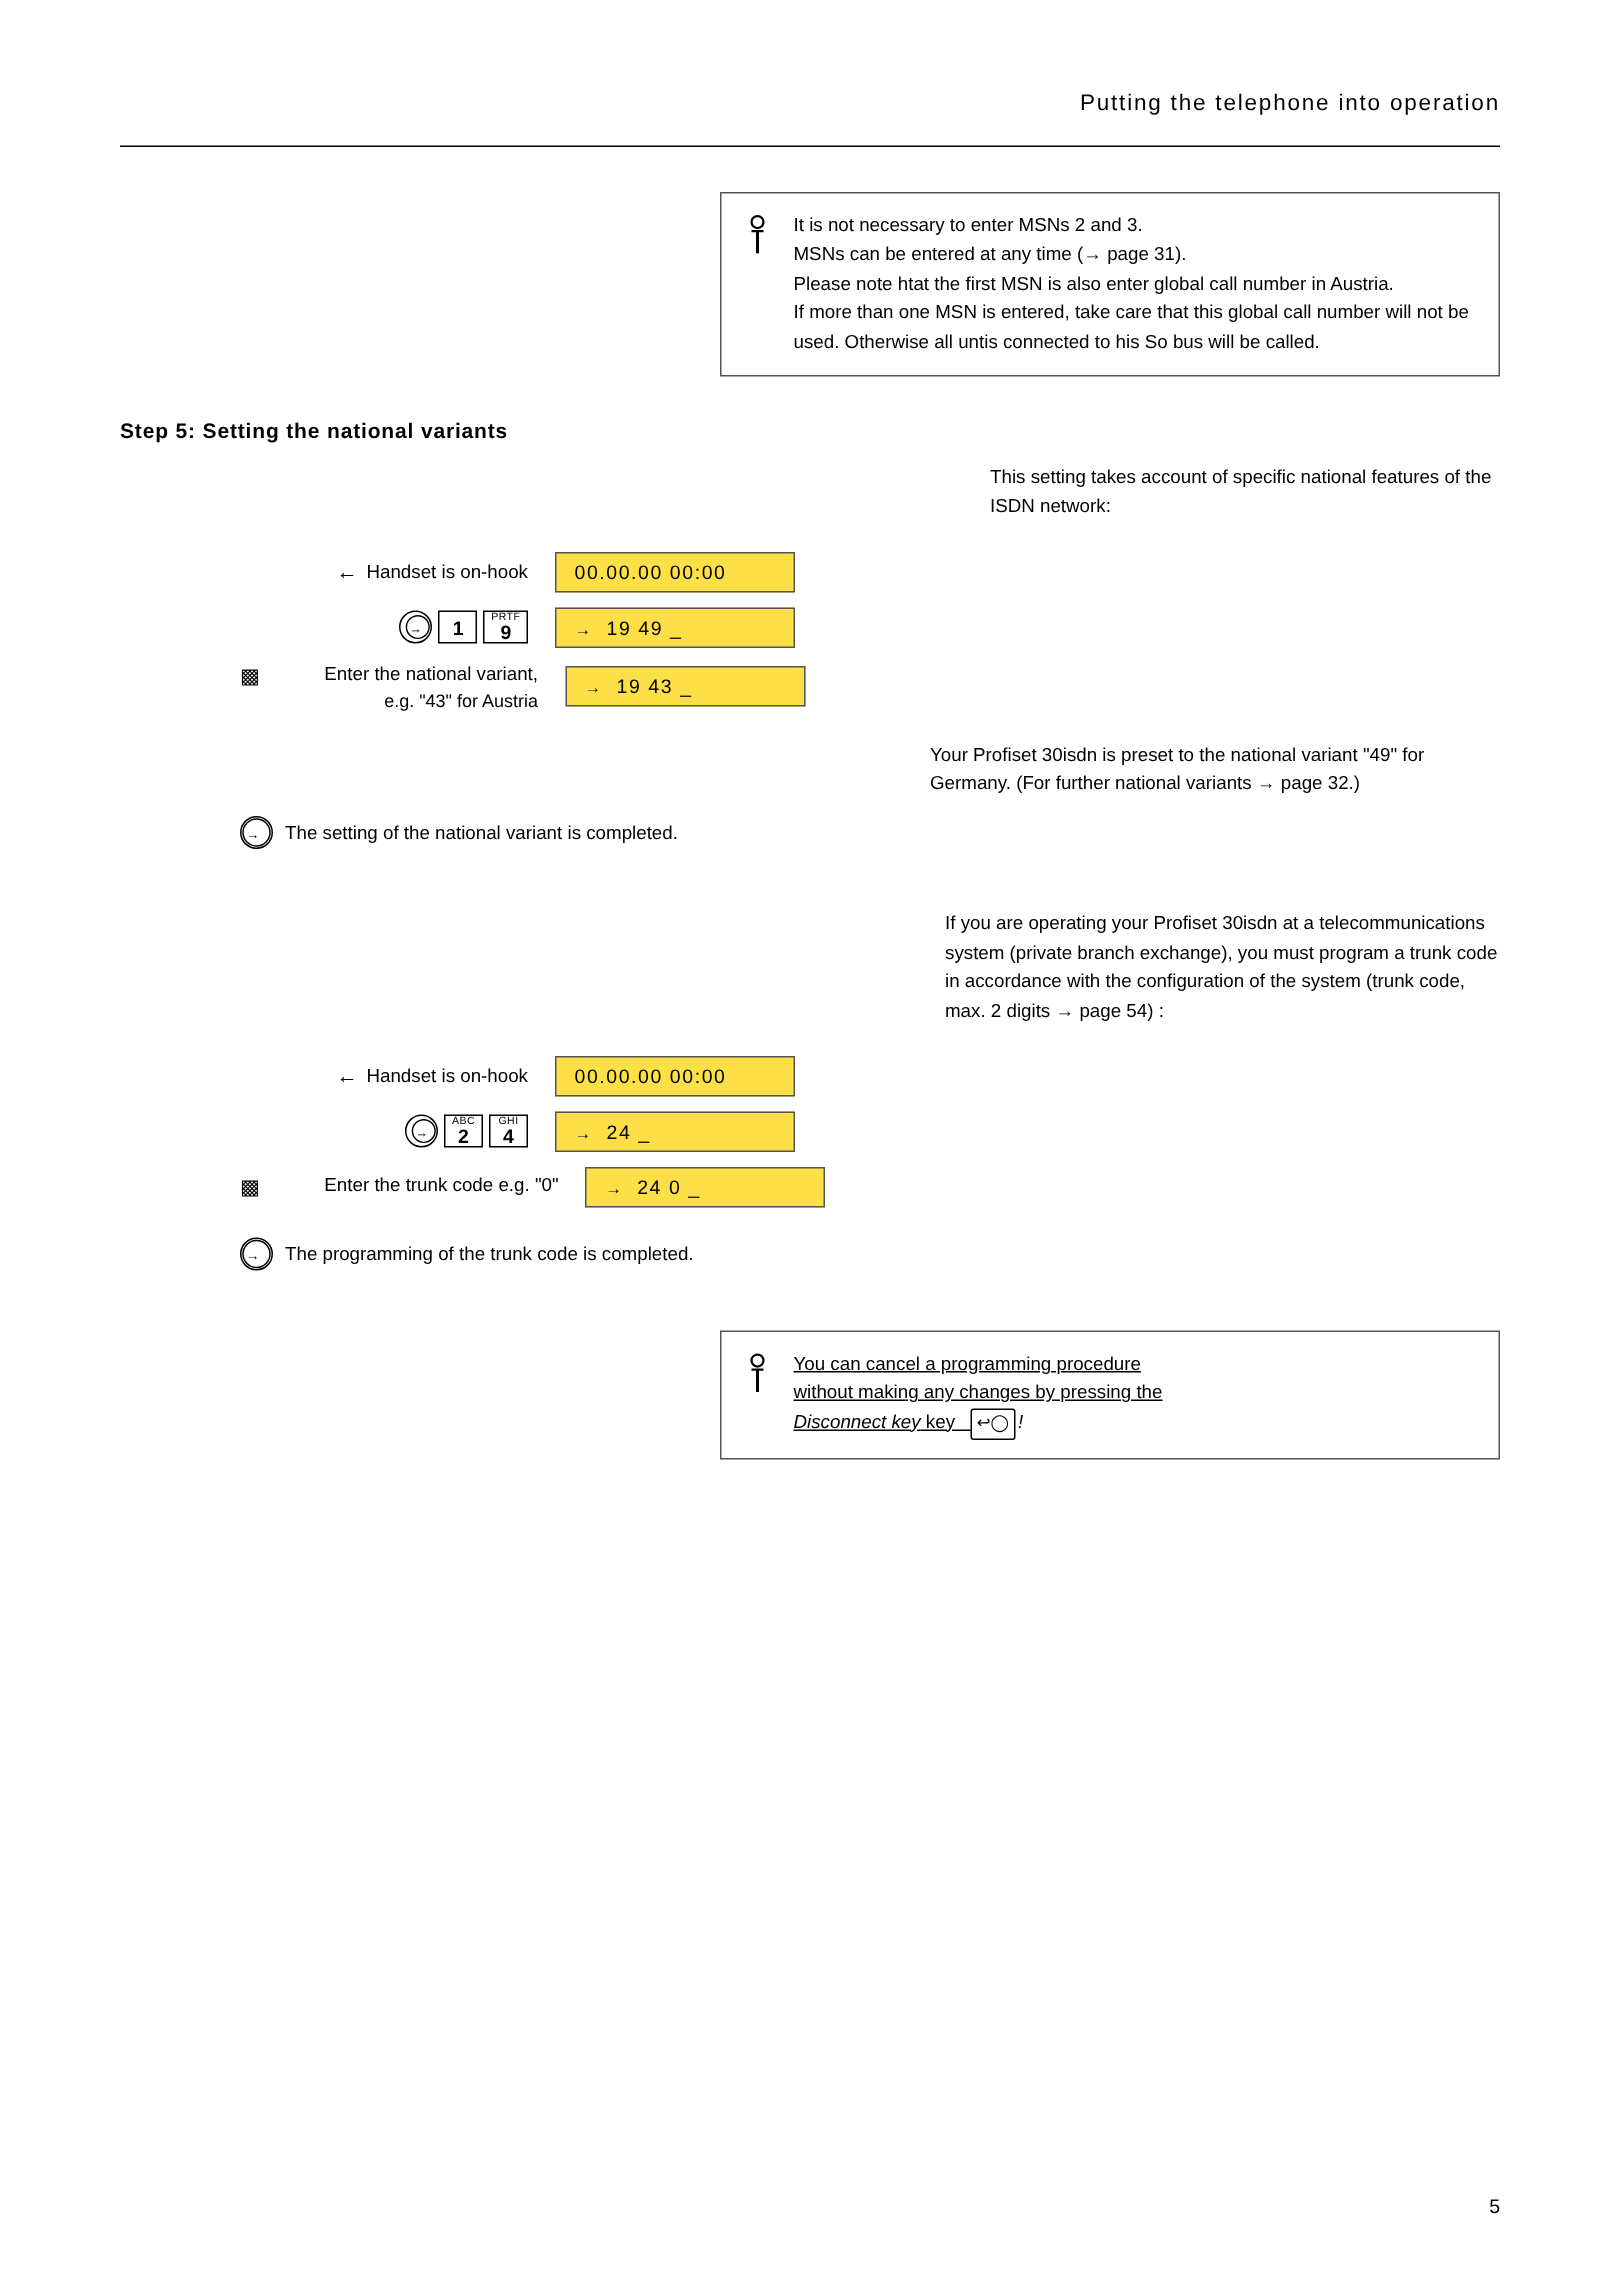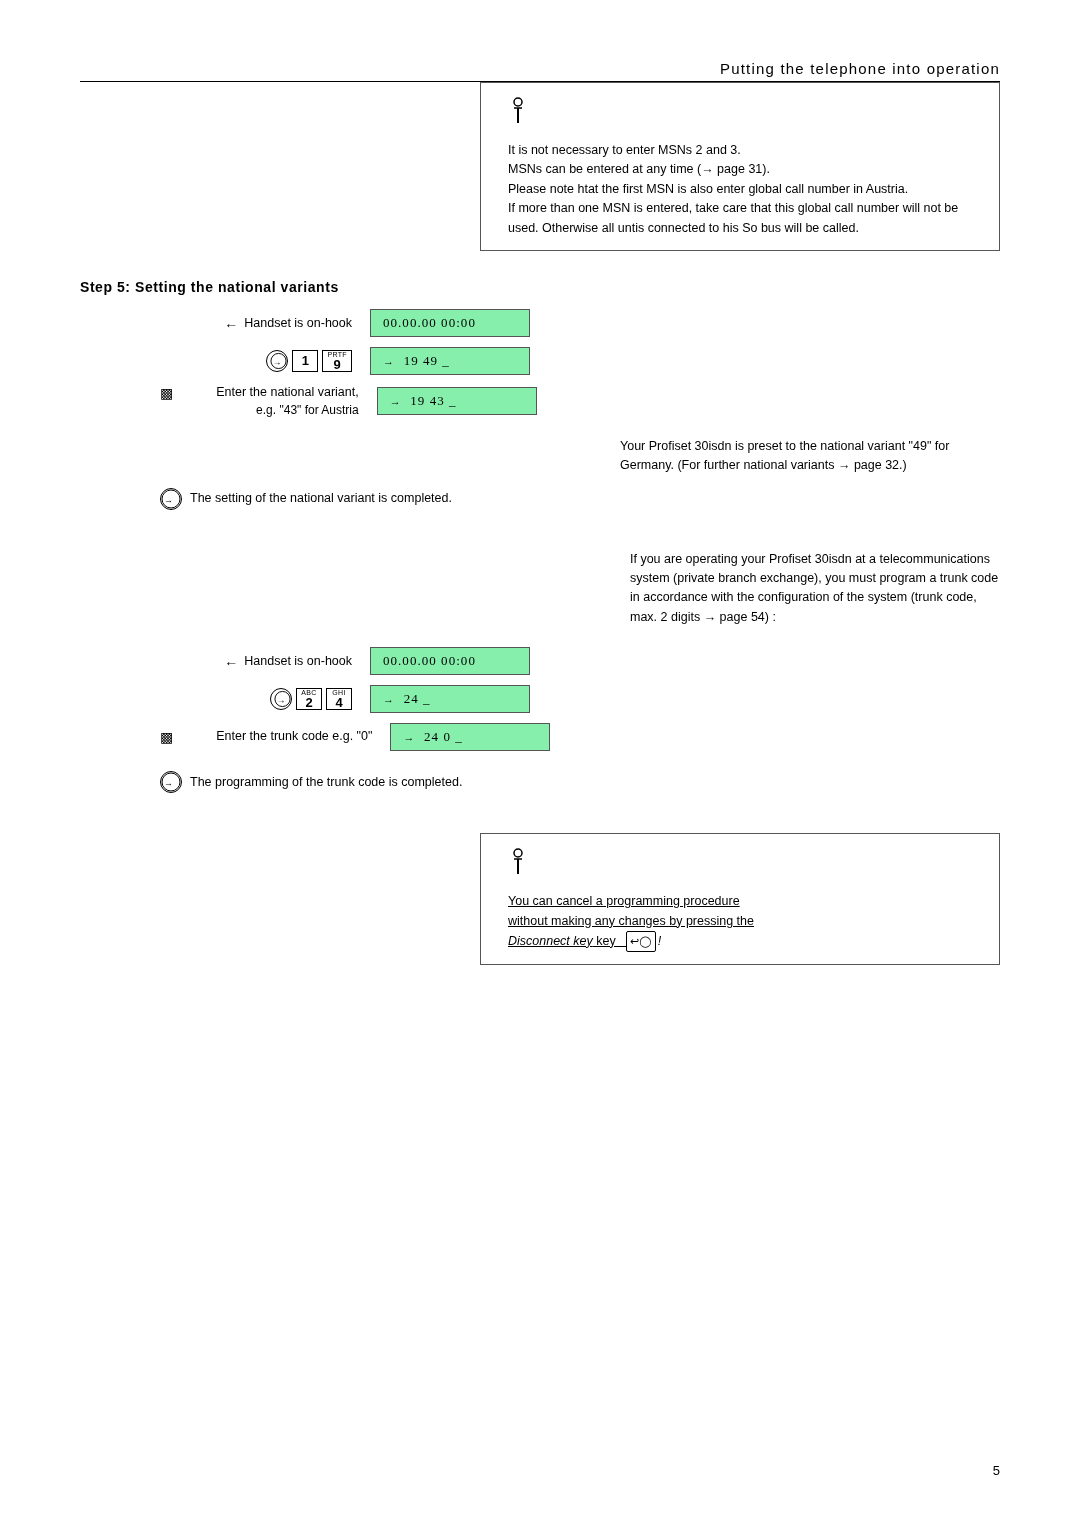--- a/index.html
+++ b/index.html
@@ -19,42 +19,42 @@
       padding: 60px 80px 60px 80px;
       position: relative;
     }
 
     
     .page-header {
       display: flex;
       justify-content: flex-end;
       align-items: flex-end;
       border-bottom: 1px solid #000;
-      padding-bottom: 4px;
+      padding-bottom: 20px;
+      margin-bottom: 30px;
     }
 
     .page-title {
       font-size: 15px;
       letter-spacing: 0.08em;
       font-weight: normal;
     }
 
     
     .note-box {
       border: 1px solid #555;
-      padding: 12px 27px;
+      padding: 12px 14px;
       margin-bottom: 28px;
       display: flex;
       align-items: flex-start;
       gap: 14px;
       max-width: 520px;
       margin-left: auto;
       font-size: 12.5px;
       line-height: 1.5;
-      flex-direction: column;
     }
 
     .note-icon {
       font-size: 22px;
       min-width: 20px;
       line-height: 1;
       margin-top: 2px;
       font-weight: bold;
     }
 
@@ -107,25 +107,25 @@
       gap: 6px;
     }
 
     .phone-icon {
       font-size: 14px;
     }
 
     .display-box {
       border: 1px solid #555;
       padding: 5px 12px;
-      font-family: Liberation Serif, serif;
+      font-family: Liberation Sans, sans-serif;
       font-size: 13px;
       min-width: 160px;
       letter-spacing: 0.08em;
-      background: #86efac;
+      background: #fde047;
     }
 
     .key-combo {
       display: flex;
       align-items: center;
       gap: 4px;
     }
 
     .key-circle {
       border: 1px solid #000;
@@ -243,20 +243,21 @@
     <div class="note-text">
       <span>It is not necessary to enter MSNs 2 and 3.</span><br>
       <span>MSNs can be entered at any time (→ page 31).</span><br>
       <span>Please note htat the first MSN is also enter global call number in Austria.</span><br>
       <span>If more than one MSN is entered, take care that this global call number will not be used. Otherwise all untis connected to his So bus will be called.</span>
     </div>
   </div>
 
   <div class="step-heading">Step 5: Setting the national variants</div>
 
+  <div class="desc-text">This setting takes account of specific national features of the ISDN network:</div>
 
   <div class="instruction-area">
 
     <div class="instr-row">
       <div class="instr-label">
         <span class="phone-icon">←</span>
         <span>Handset is on-hook</span>
       </div>
       <div class="display-box">00.00.00  00:00</div>
     </div>

